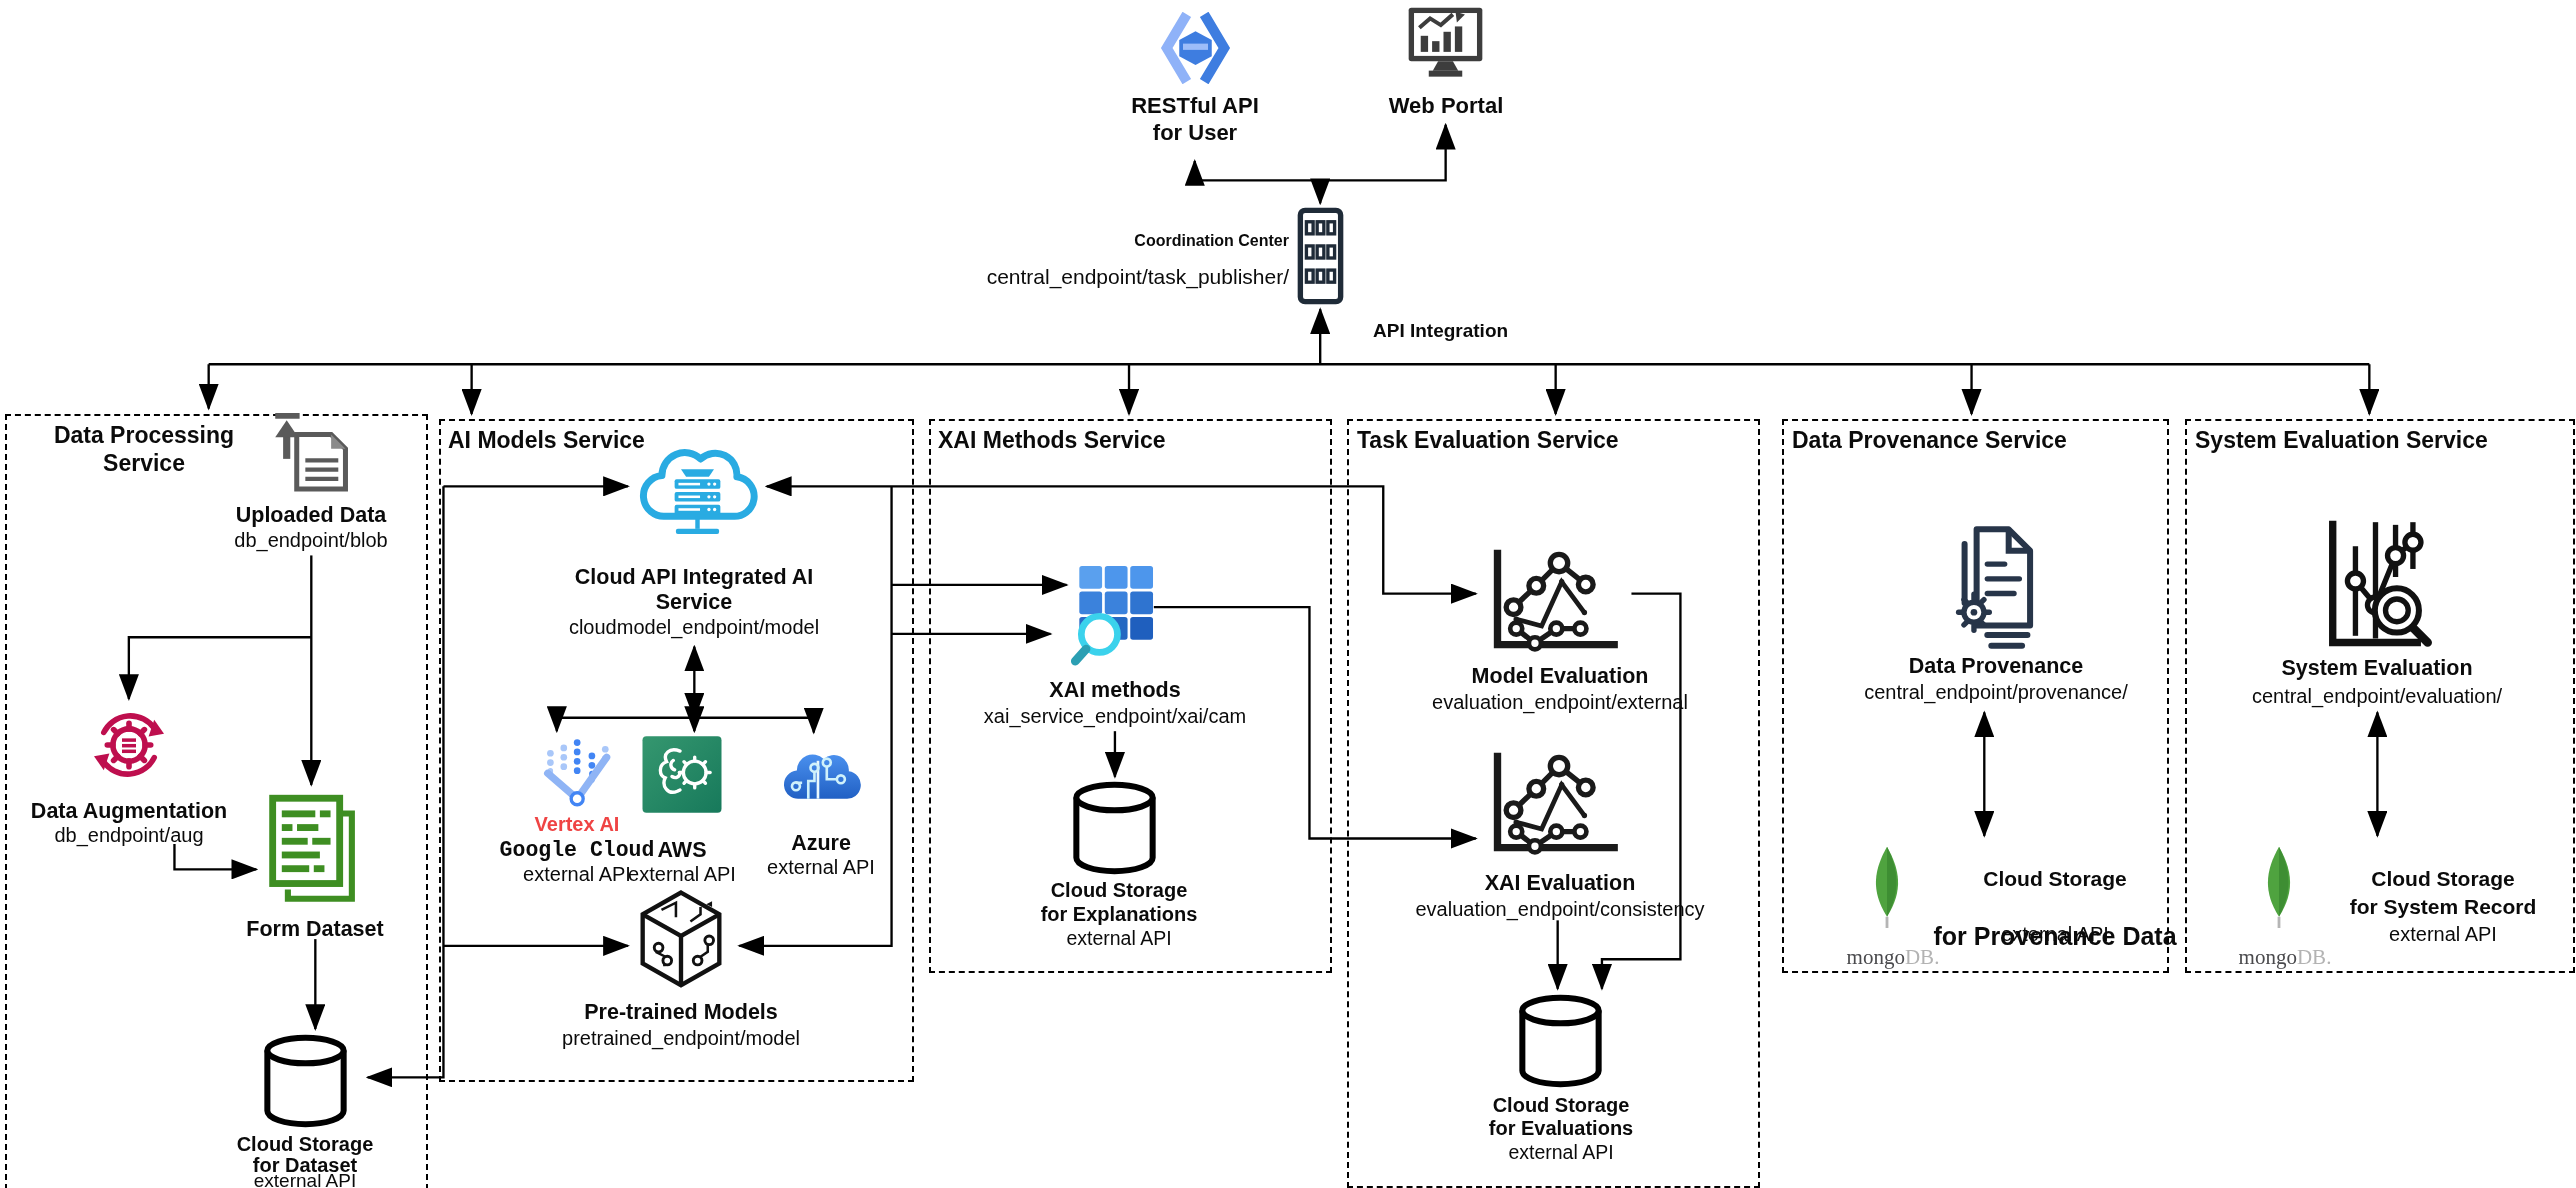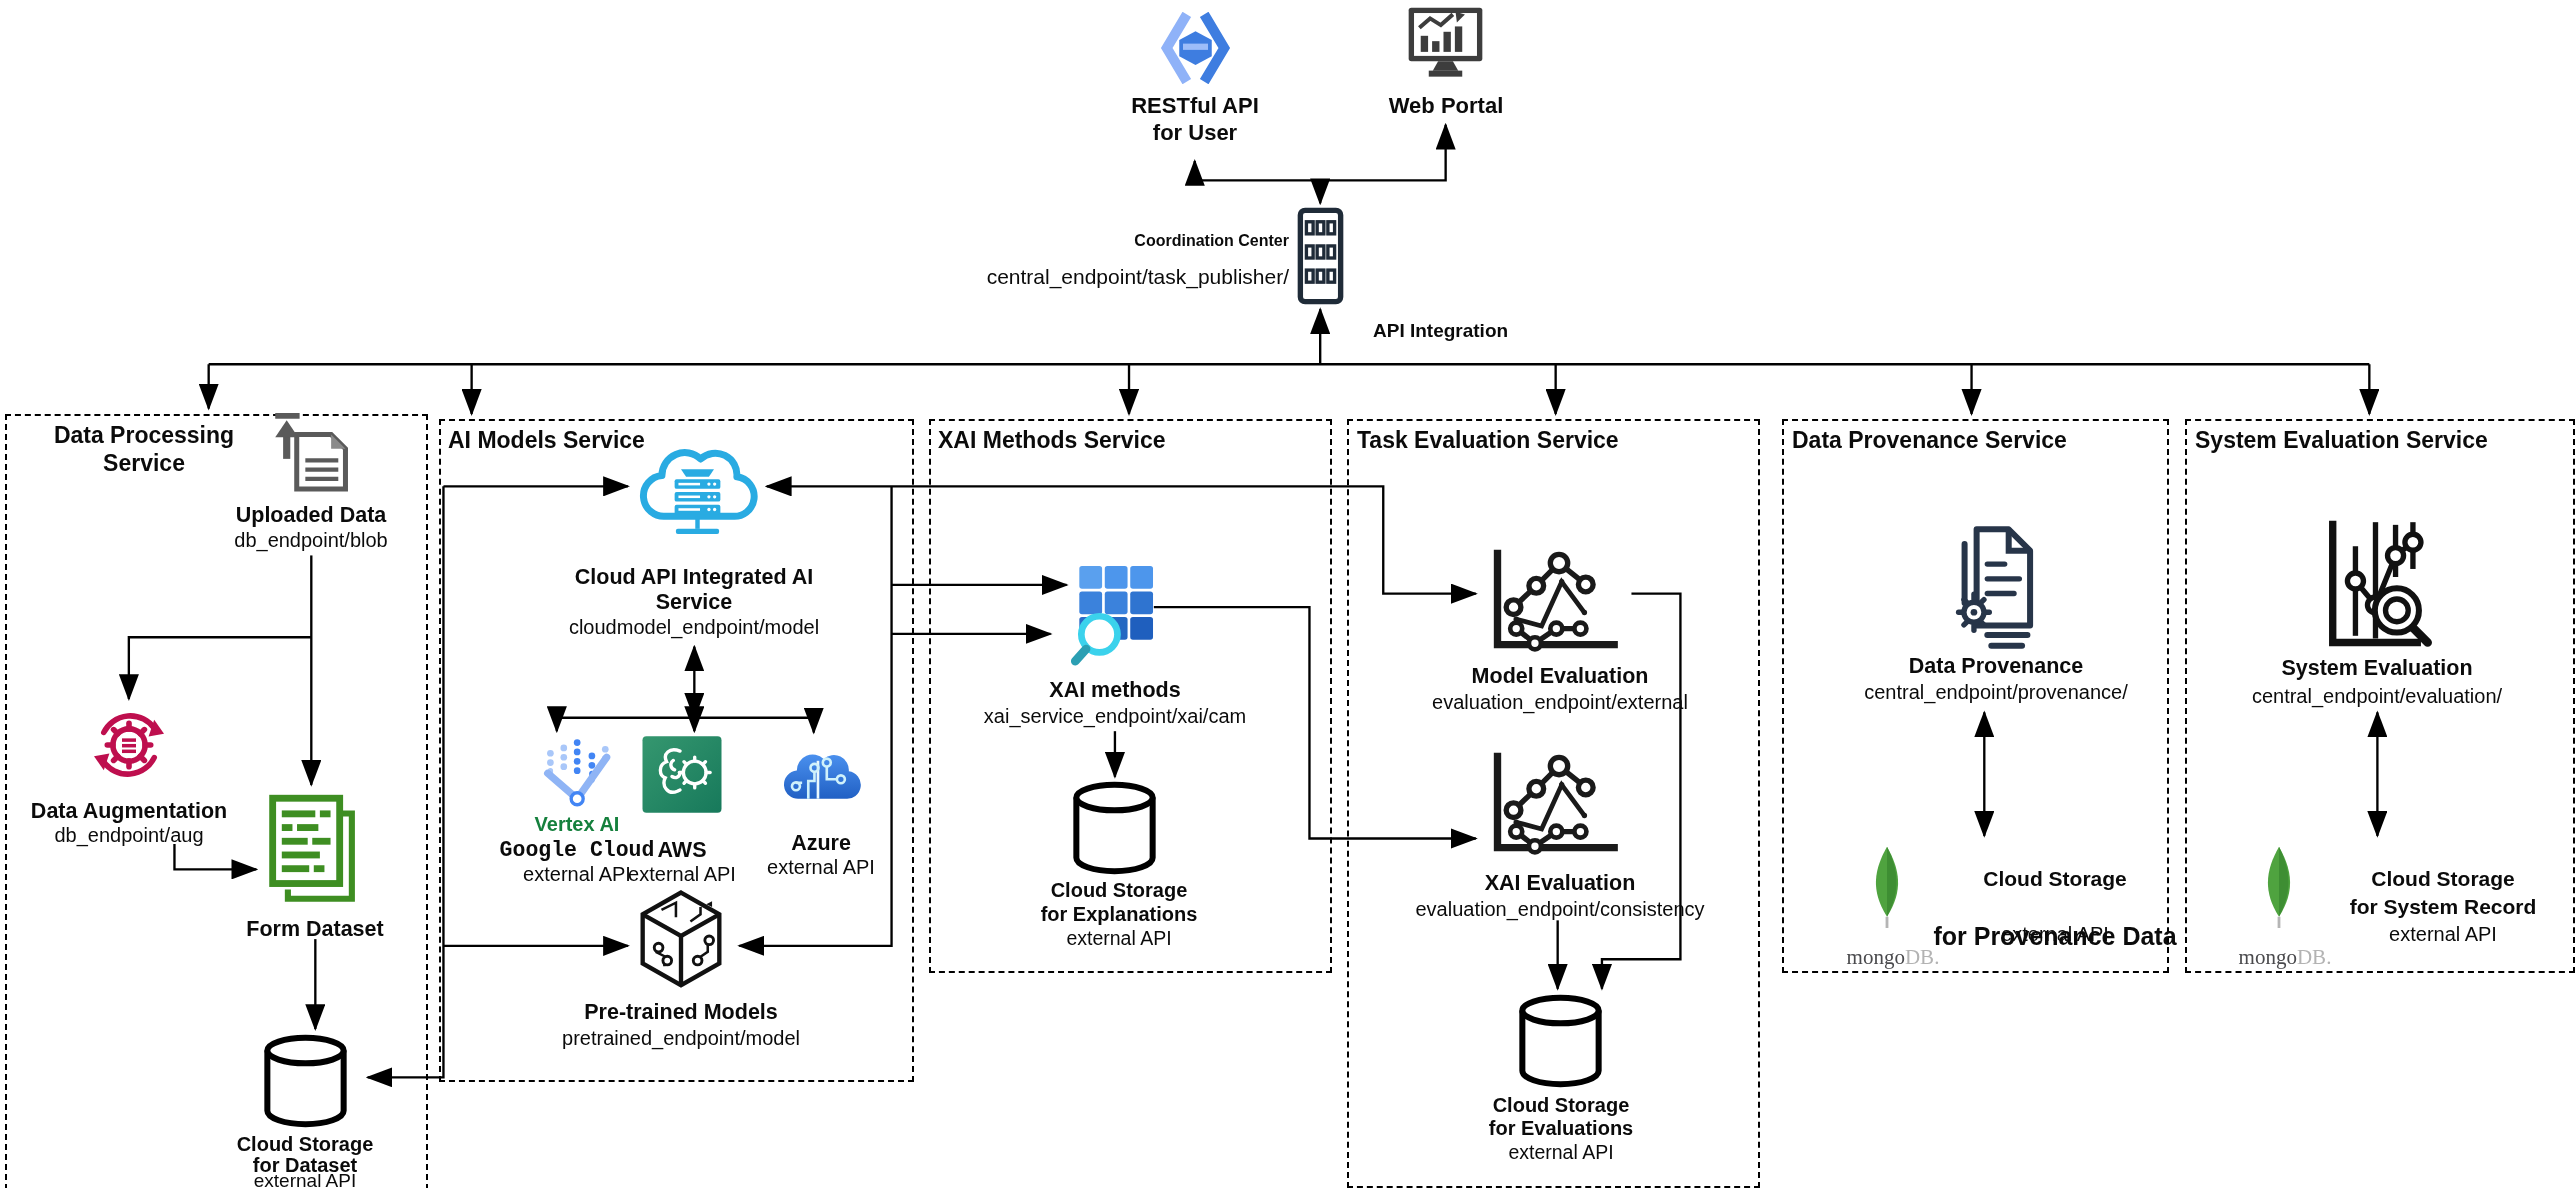--- a/index.html
+++ b/index.html
@@ -2,21 +2,21 @@
 <html style="font-size:10.7px"><head>
 <meta charset="utf-8">
 <style>
   html,body{margin:0;padding:0;background:#ffffff;}
   #canvas{position:relative;width:2576px;height:1188px;background:#ffffff;overflow:hidden;
           font-family:"Liberation Sans", sans-serif;color:#0b0b0b;}
   .box{position:absolute;border:2px dashed #000;background:transparent;}
   .lbl{position:absolute;white-space:nowrap;line-height:1.08;}
   .c{transform:translateX(-50%);text-align:center;}
   .b{font-weight:700;}
-  .grey{color:#15803d;}
+  .grey{color:#ef4444;}
   .icon{position:absolute;}
   svg{display:block;}
   #wires{position:absolute;left:0;top:0;}
   .serif{font-family:"Liberation Serif", serif;}
 </style>
 </head>
 <body>
 
 <div id="canvas">
 

